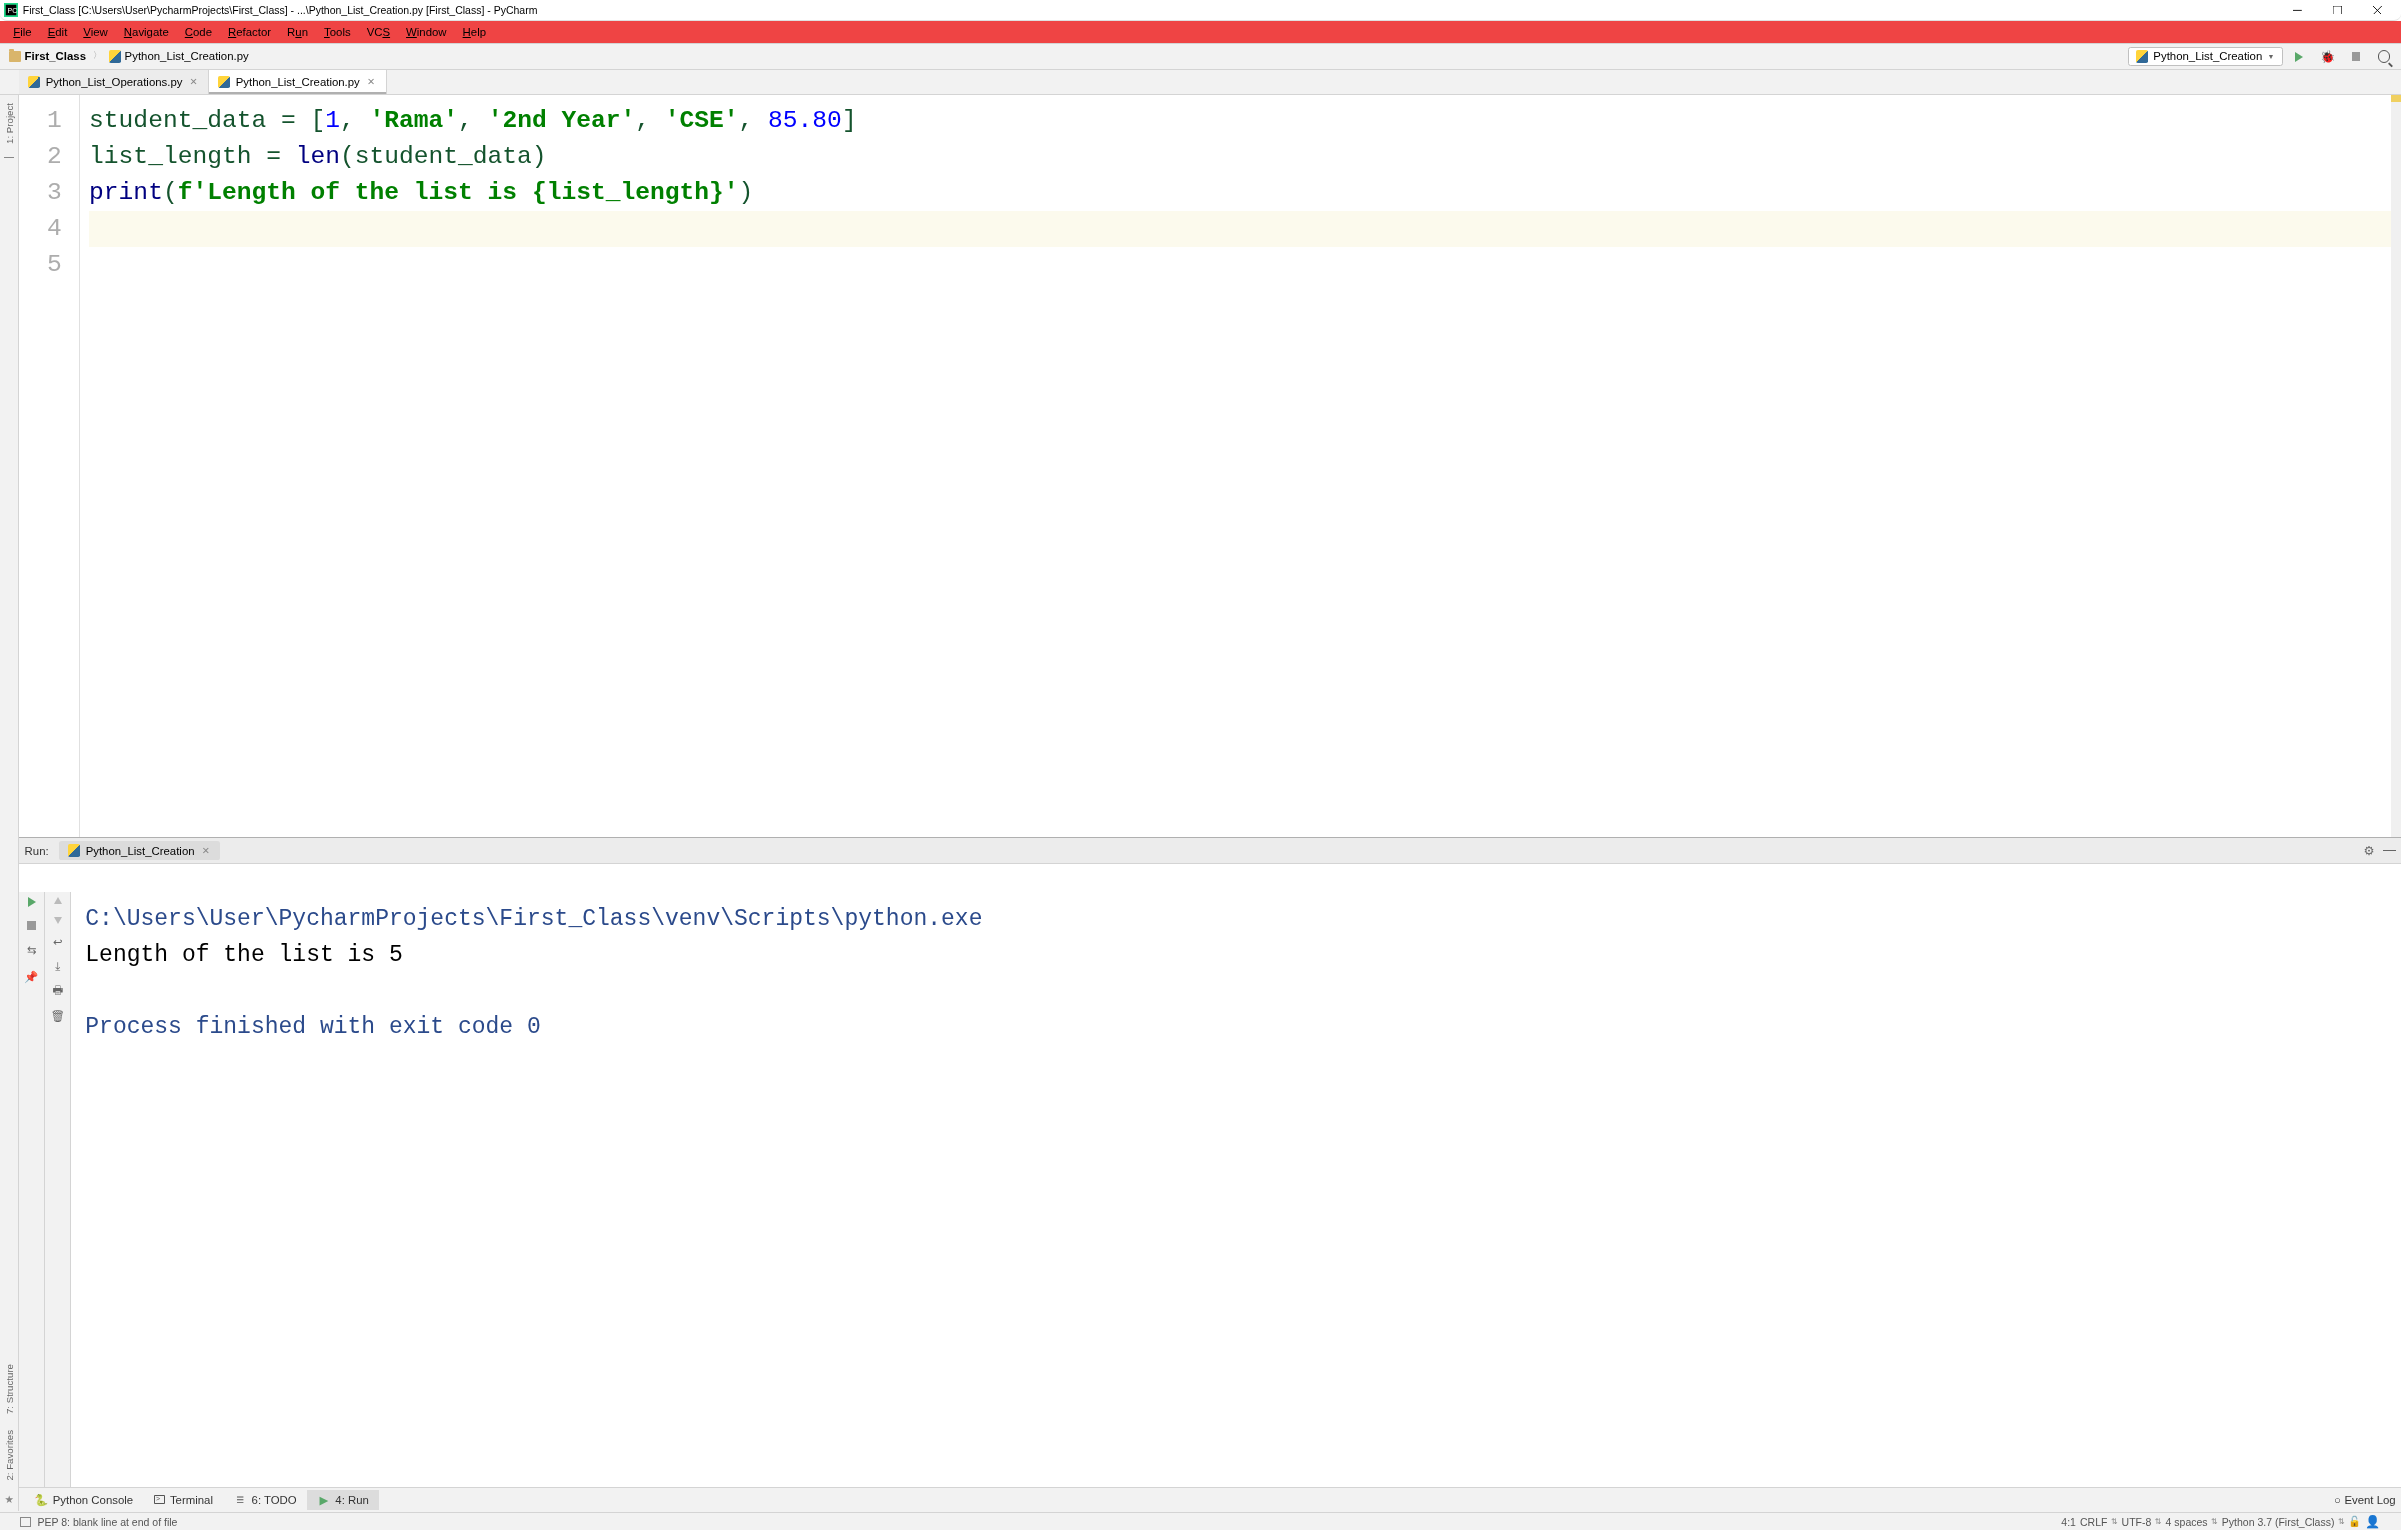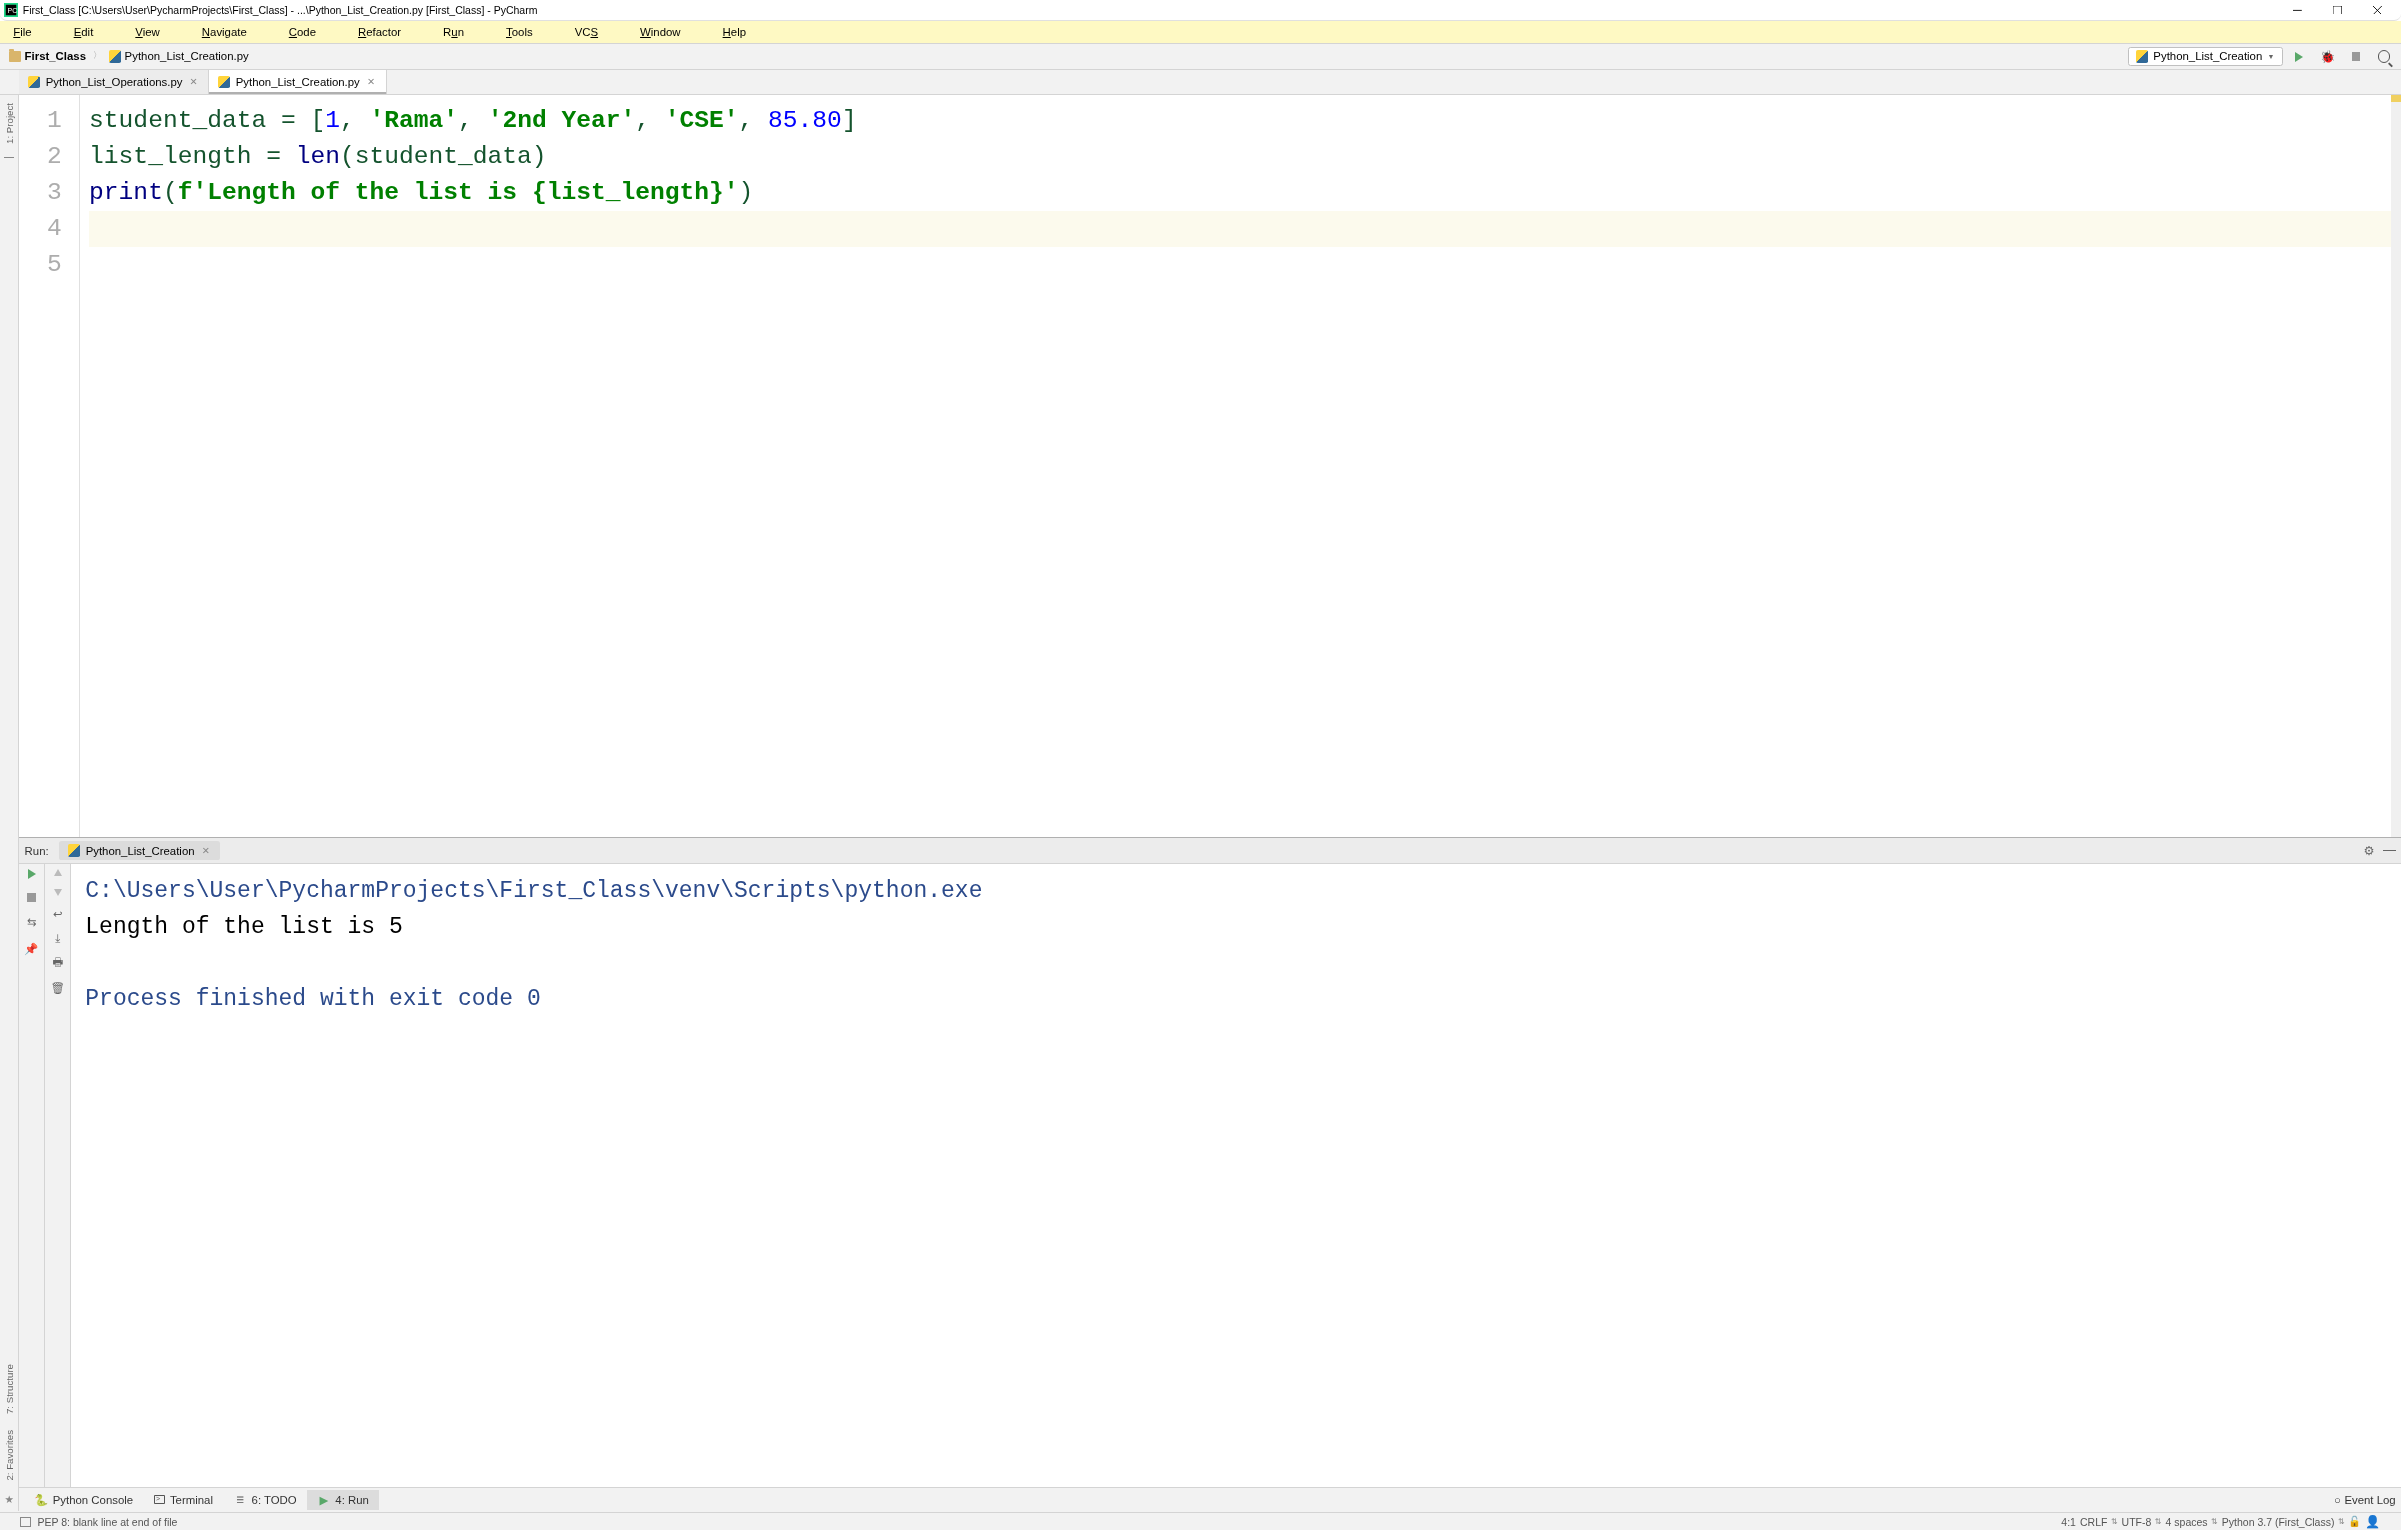--- a/index.html
+++ b/index.html
@@ -7,21 +7,21 @@
 
 
 .title-bar { height: 21px; background: #fff; display: flex; align-items: center; padding: 0 3.5px; border-bottom: 0.9px solid #e0e0e0; border-radius: 7px; }
 .title-bar .app-icon { width: 14px; height: 14px; margin-right: 5.3px; display: inline-flex; align-items: center; justify-content: center; }
 .title-bar .title-text { flex: 1; font-size: 10.5px; color: #000; }
 .title-bar .win-controls { display: flex; gap: 0; }
 .title-bar .win-btn { width: 40px; height: 21px; display: flex; align-items: center; justify-content: center; }
 .title-bar .win-btn svg { width: 8.8px; height: 8.8px; }
 
 
-.menu-bar { height: 23px; display: flex; align-items: center; padding: 0 5.3px; background: #fef9c3; border-bottom: 0.9px solid #d4d4d4; gap: 26px; }
+.menu-bar { height: 23px; display: flex; align-items: center; padding: 0 5.3px; background: #ef4444; border-bottom: 0.9px solid #d4d4d4; }
 .menu-item { padding: 2.6px 8px; font-size: 11.4px; color: #000; }
 .menu-item u { text-decoration: underline; }
 
 
 .nav-bar { height: 26px; display: flex; align-items: center; padding: 0 5.3px; background: #f2f2f2; border-bottom: 0.9px solid #d4d4d4; }
 .breadcrumb { display: flex; align-items: center; gap: 3.5px; flex: 1; }
 .bc-item { display: flex; align-items: center; gap: 3.5px; padding: 1.8px 3.5px; font-size: 11.4px; }
 .bc-item.bold { font-weight: bold; }
 .bc-sep { color: #999; font-size: 8.8px; }
 .folder-icon { width: 12.3px; height: 10.5px; background: #d9b56b; border-radius: 0.9px; position: relative; }
@@ -59,21 +59,21 @@
 .code-line { height: 36px; line-height: 36px; white-space: pre; }
 .code-line.current { background: #fcfaed; }
 .t-str { color: #008000; font-weight: bold; }
 .t-num { color: #0000ff; }
 .t-builtin { color: #000080; }
 .t-plain { color: #14532d; }
 .code-scroll { position: absolute; right: 0; top: 0; width: 10.5px; height: 100%; background: #f0f0f0; }
 .code-scroll .marker { position: absolute; right: 0; top: 0; width: 10.5px; height: 7px; background: #f0d060; }
 
 
-.run-panel { height: 650px; border-top: 0.9px solid #b0b0b0; display: flex; flex-direction: column; }
+.run-panel { height: 650px; border-top: 0.9px solid #b0b0b0; display: flex; flex-direction: column; gap: 28px; }
 .run-header { height: 26px; background: #ececec; border-bottom: 0.9px solid #d4d4d4; display: flex; align-items: center; padding: 0 5.3px; gap: 5.3px; }
 .run-label { font-size: 11.4px; color: #333; margin-right: 5.3px; }
 .run-tab { display: flex; align-items: center; gap: 5.3px; padding: 3.5px 8.8px; background: #dcdcdc; border-radius: 2.6px; font-size: 11.4px; }
 .run-tab .tab-close { font-size: 9.7px; color: #888; }
 .run-header-right { margin-left: auto; display: flex; gap: 8.8px; align-items: center; }
 .gear-icon { color: #666; font-size: 12.3px; }
 .hide-icon { width: 12.3px; height: 1.8px; background: #666; }
 .run-body { flex: 1; display: flex; }
 .run-toolbar { width: 26px; background: #f2f2f2; border-right: 0.9px solid #d4d4d4; display: flex; flex-direction: column; align-items: center; padding-top: 5.3px; gap: 14px; }
 .run-toolbar2 { width: 26px; background: #f2f2f2; border-right: 0.9px solid #d4d4d4; display: flex; flex-direction: column; align-items: center; padding-top: 5.3px; gap: 12.3px; }

